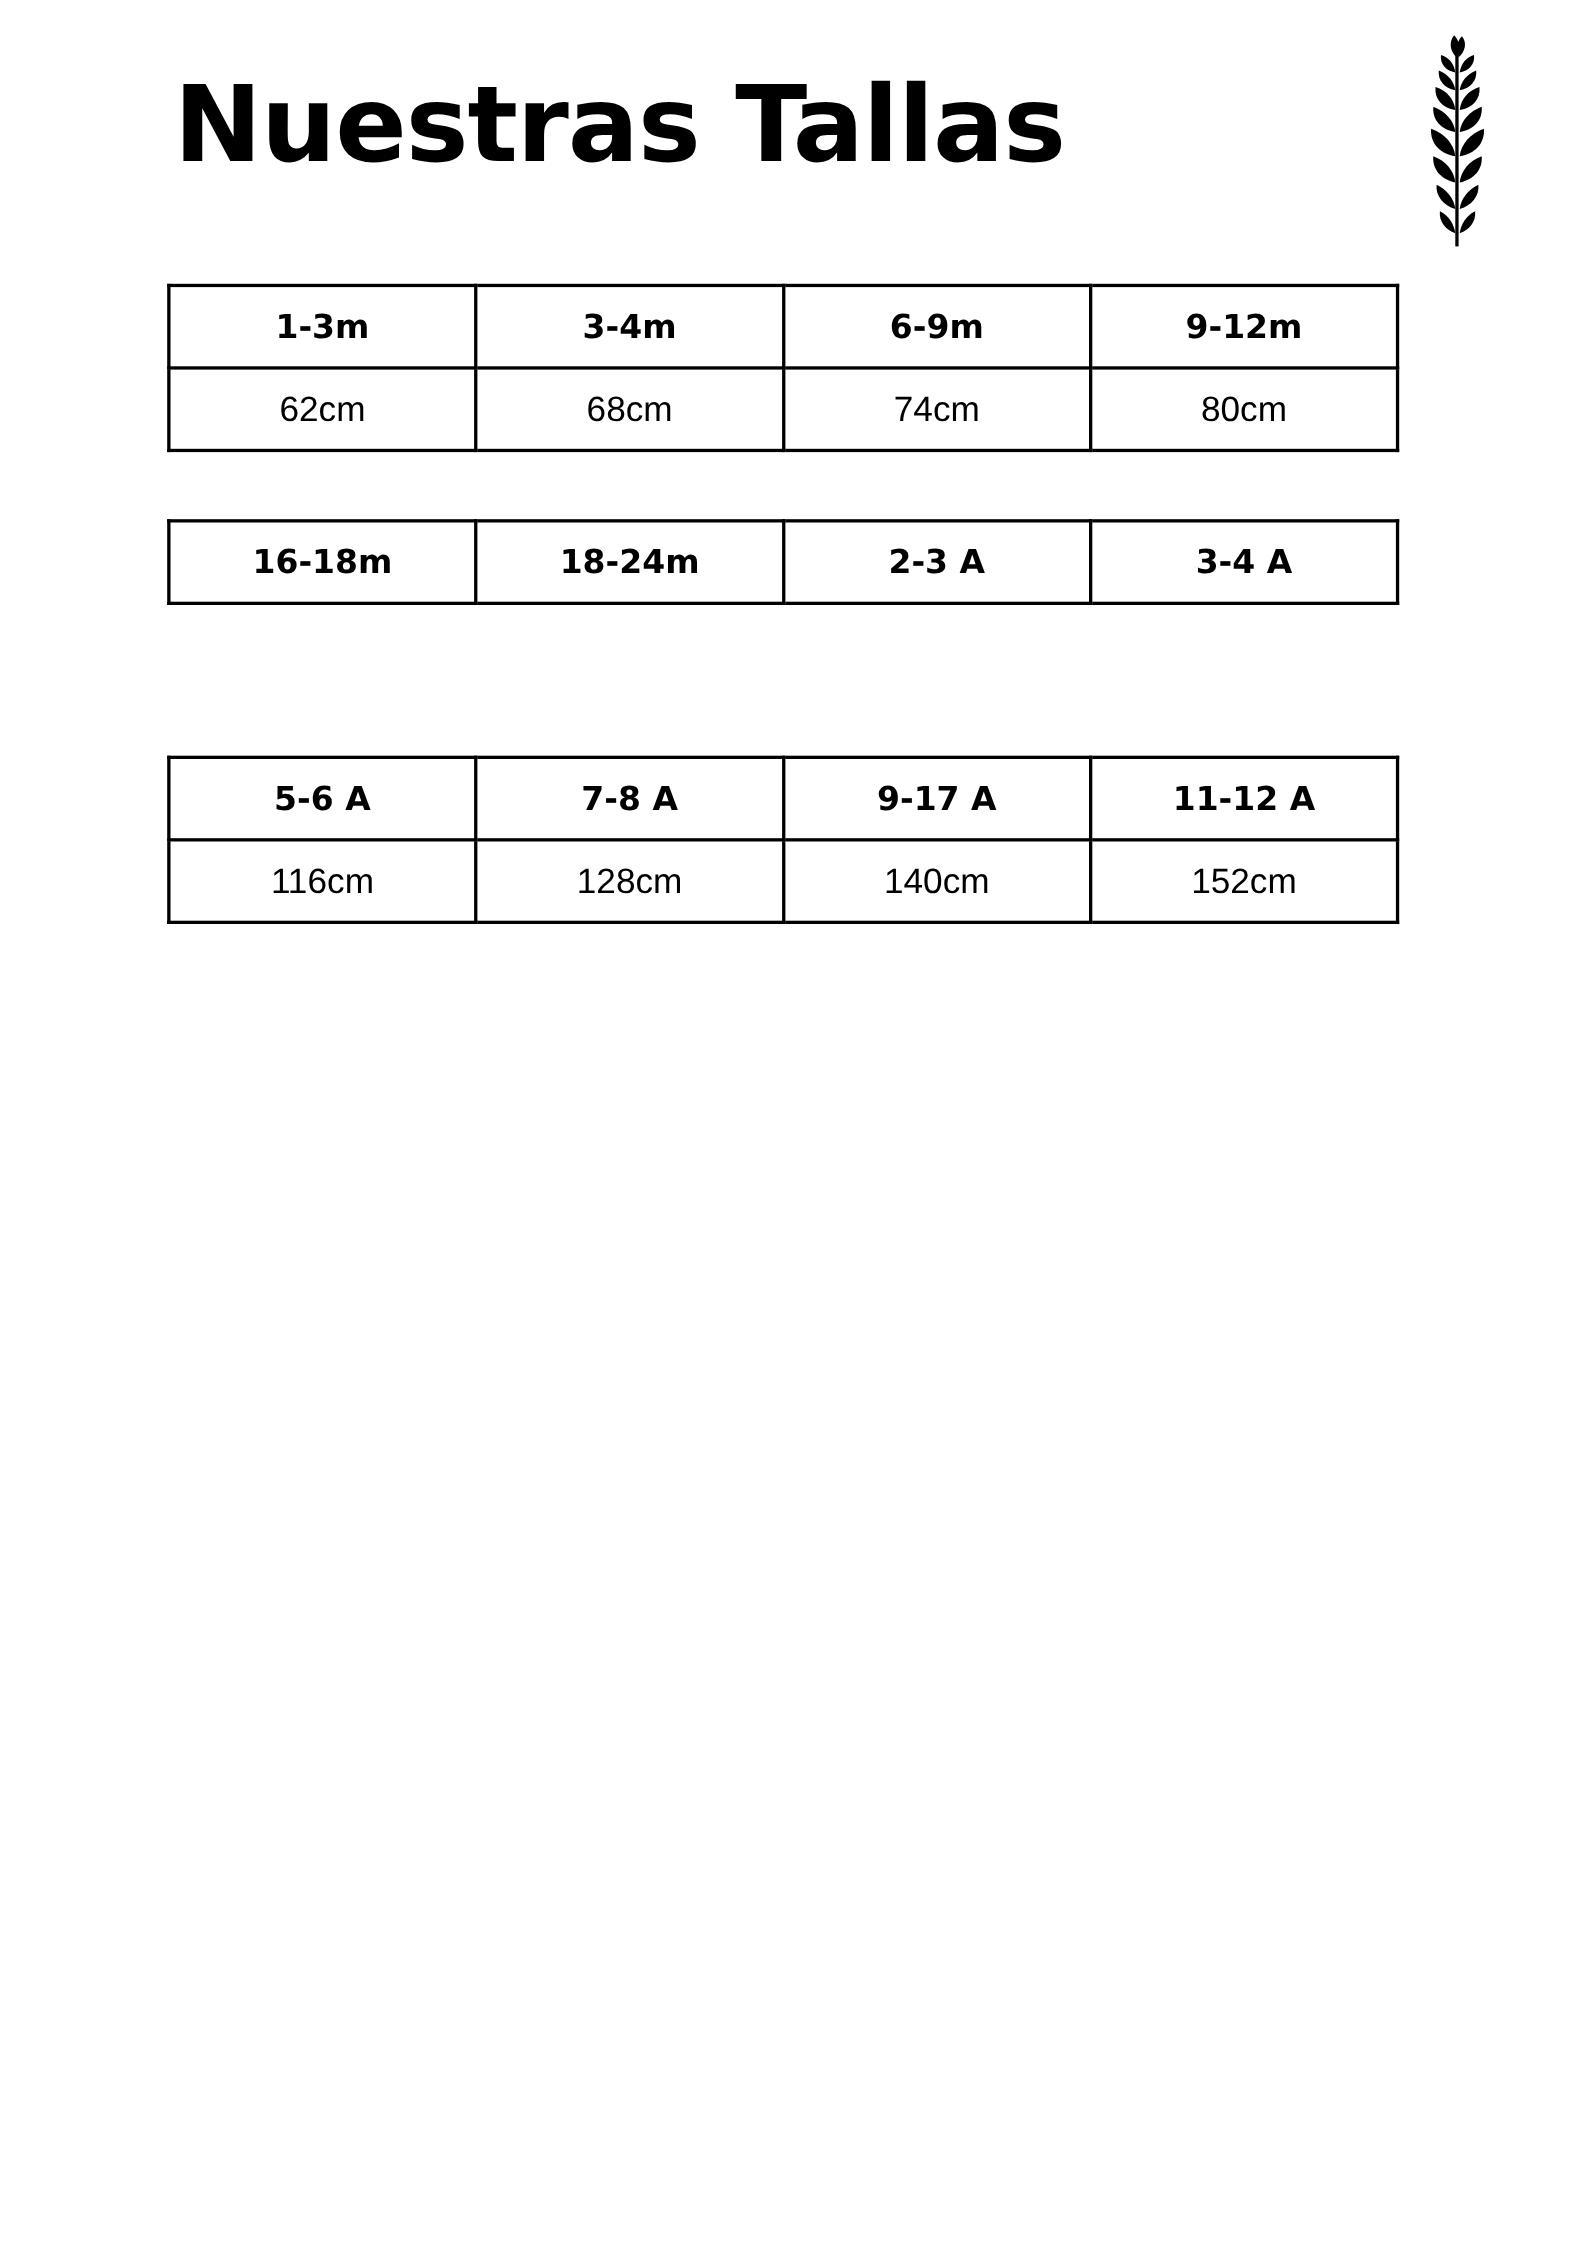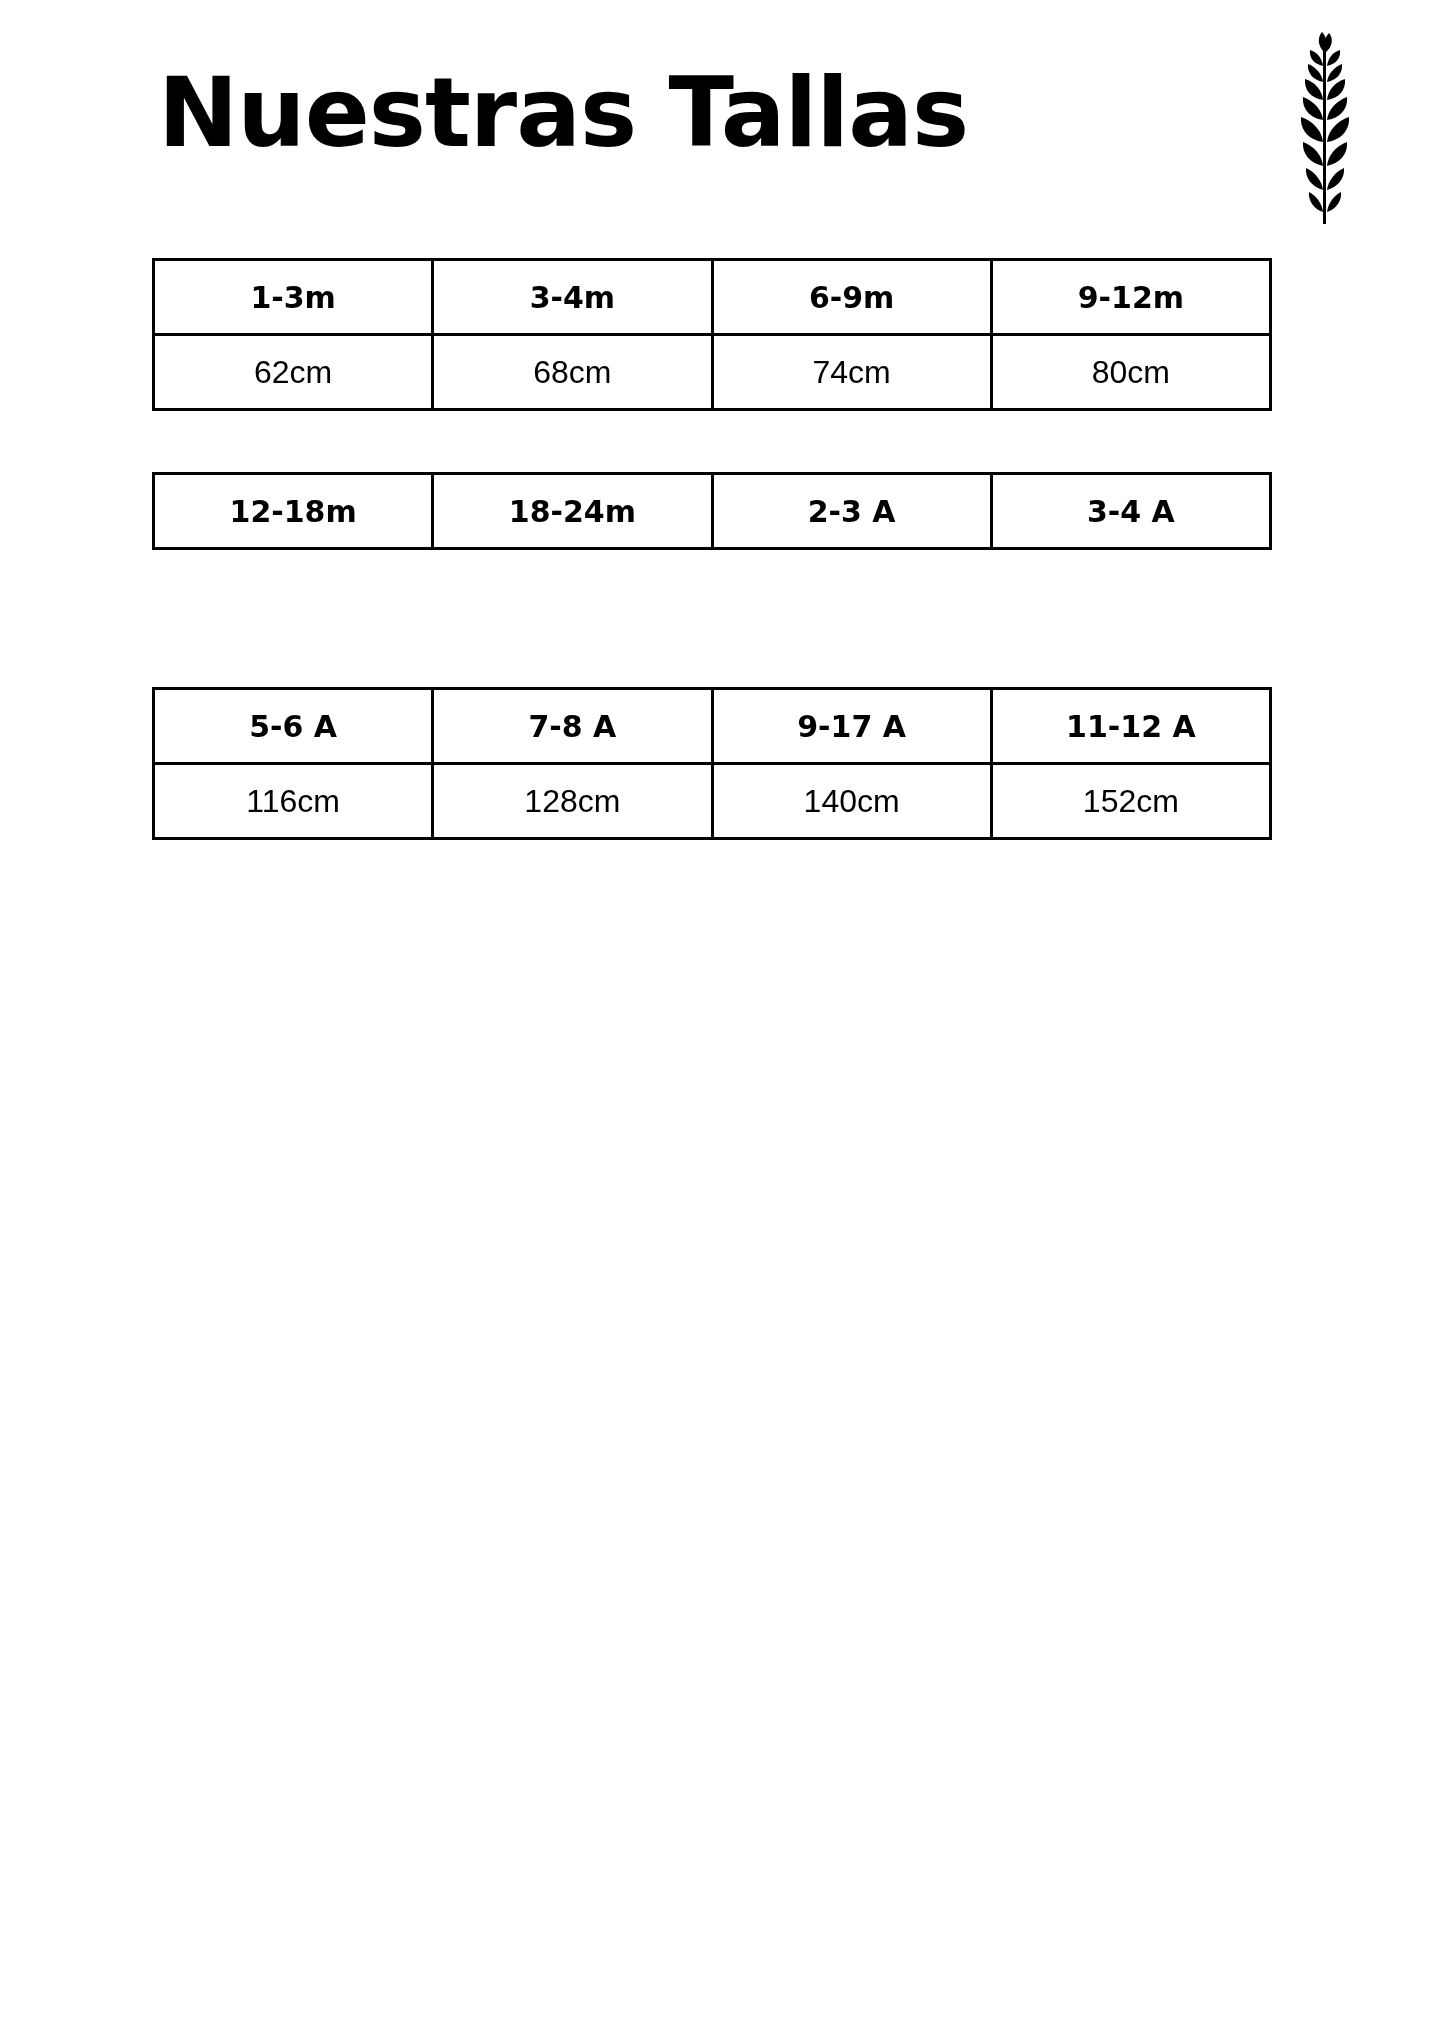--- a/index.html
+++ b/index.html
@@ -144,21 +144,21 @@
         <td class="val">68cm</td>
         <td class="val">74cm</td>
         <td class="val">80cm</td>
       </tr>
     </tbody>
   </table>
 
   <table class="size-table" id="table-1">
     <tbody>
       <tr>
-        <td class="hdr">12-18m</td>
+        <td class="hdr">16-18m</td>
         <td class="hdr">18-24m</td>
         <td class="hdr">2-3 A</td>
         <td class="hdr">3-4 A</td>
       </tr>
     </tbody>
   </table>
 
   <table class="size-table" id="table-2">
     <tbody>
       <tr>

